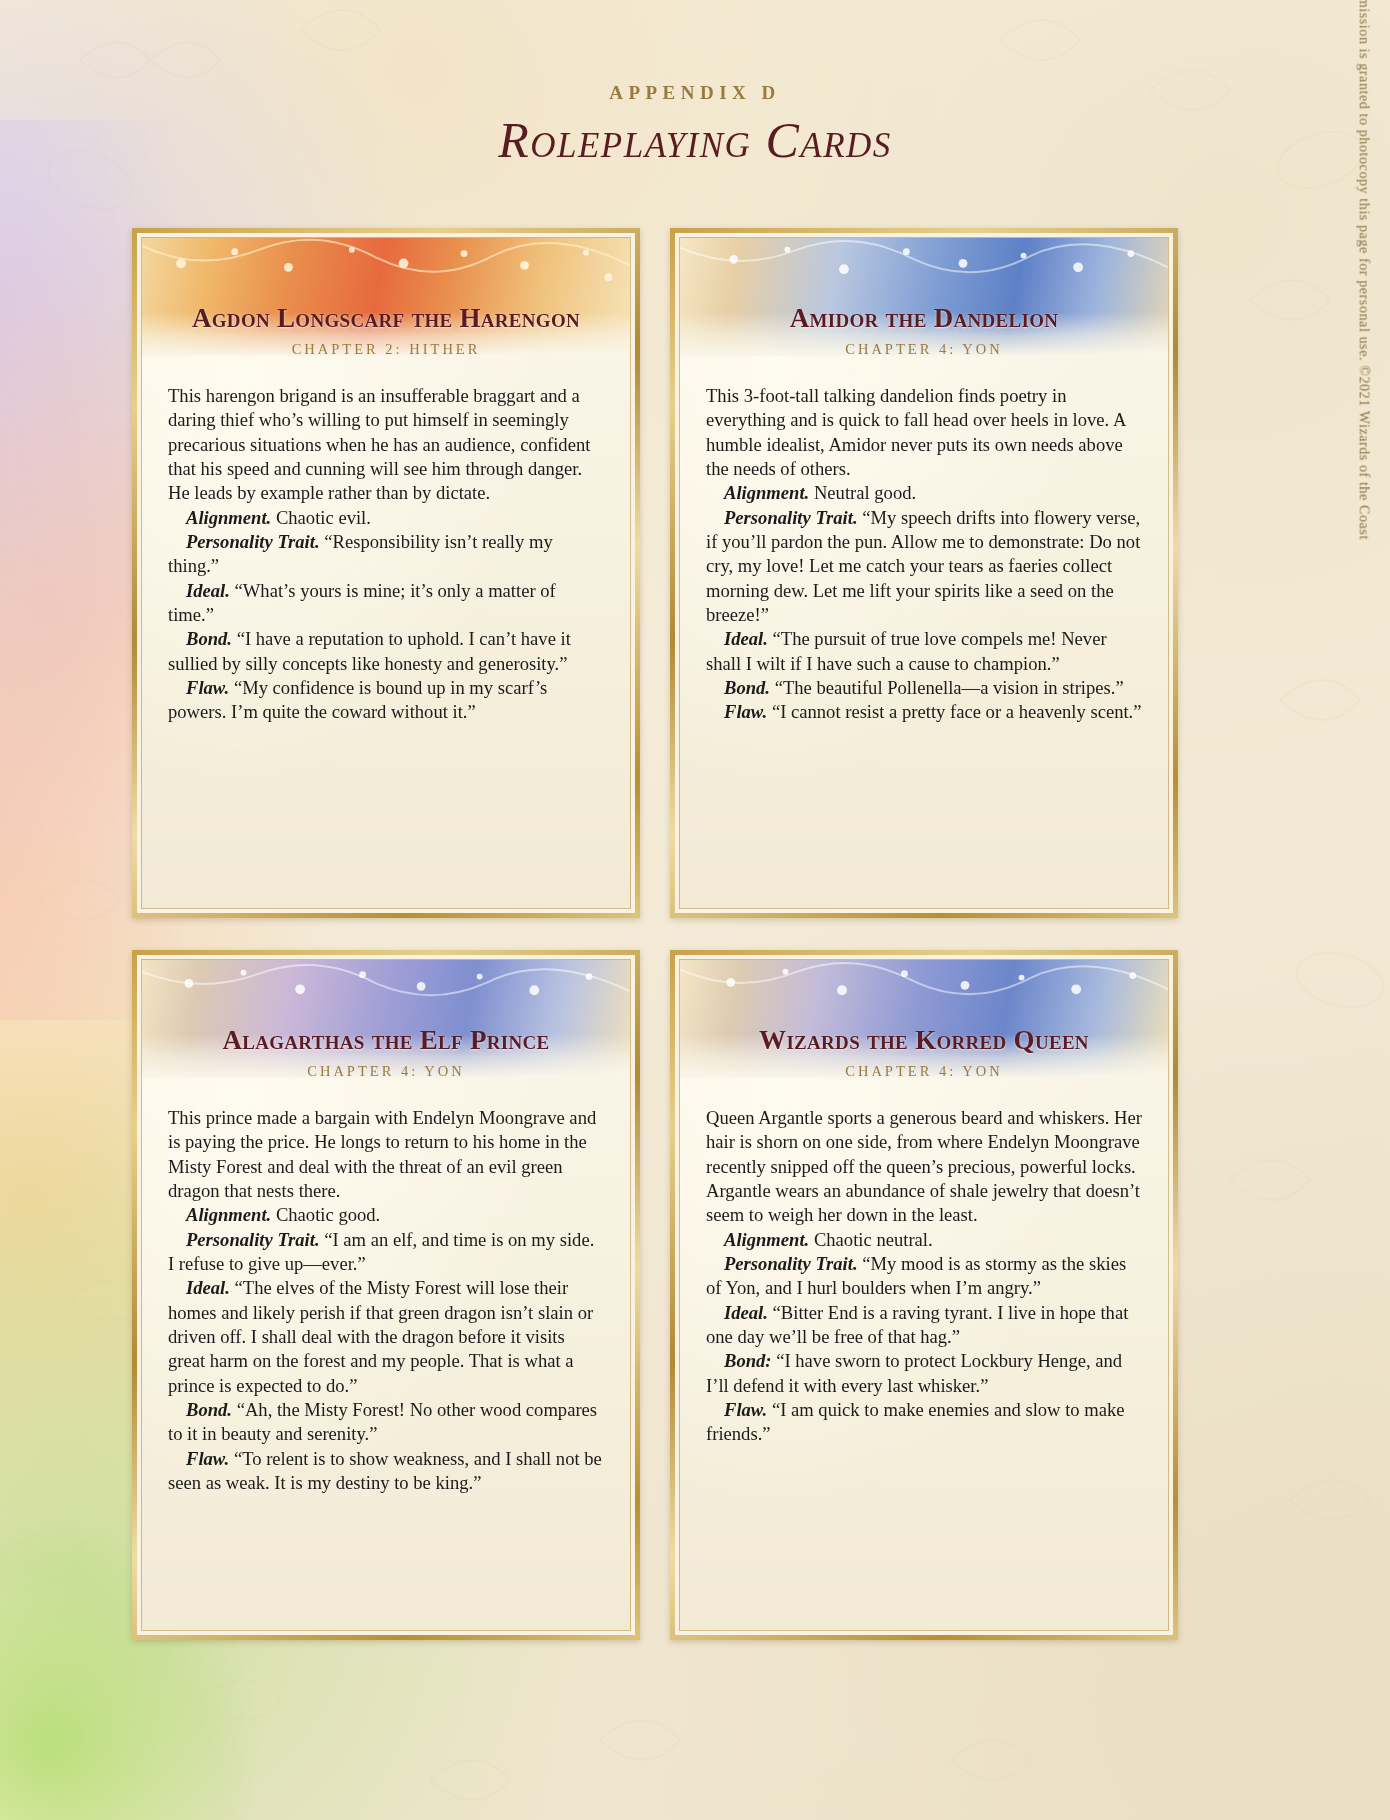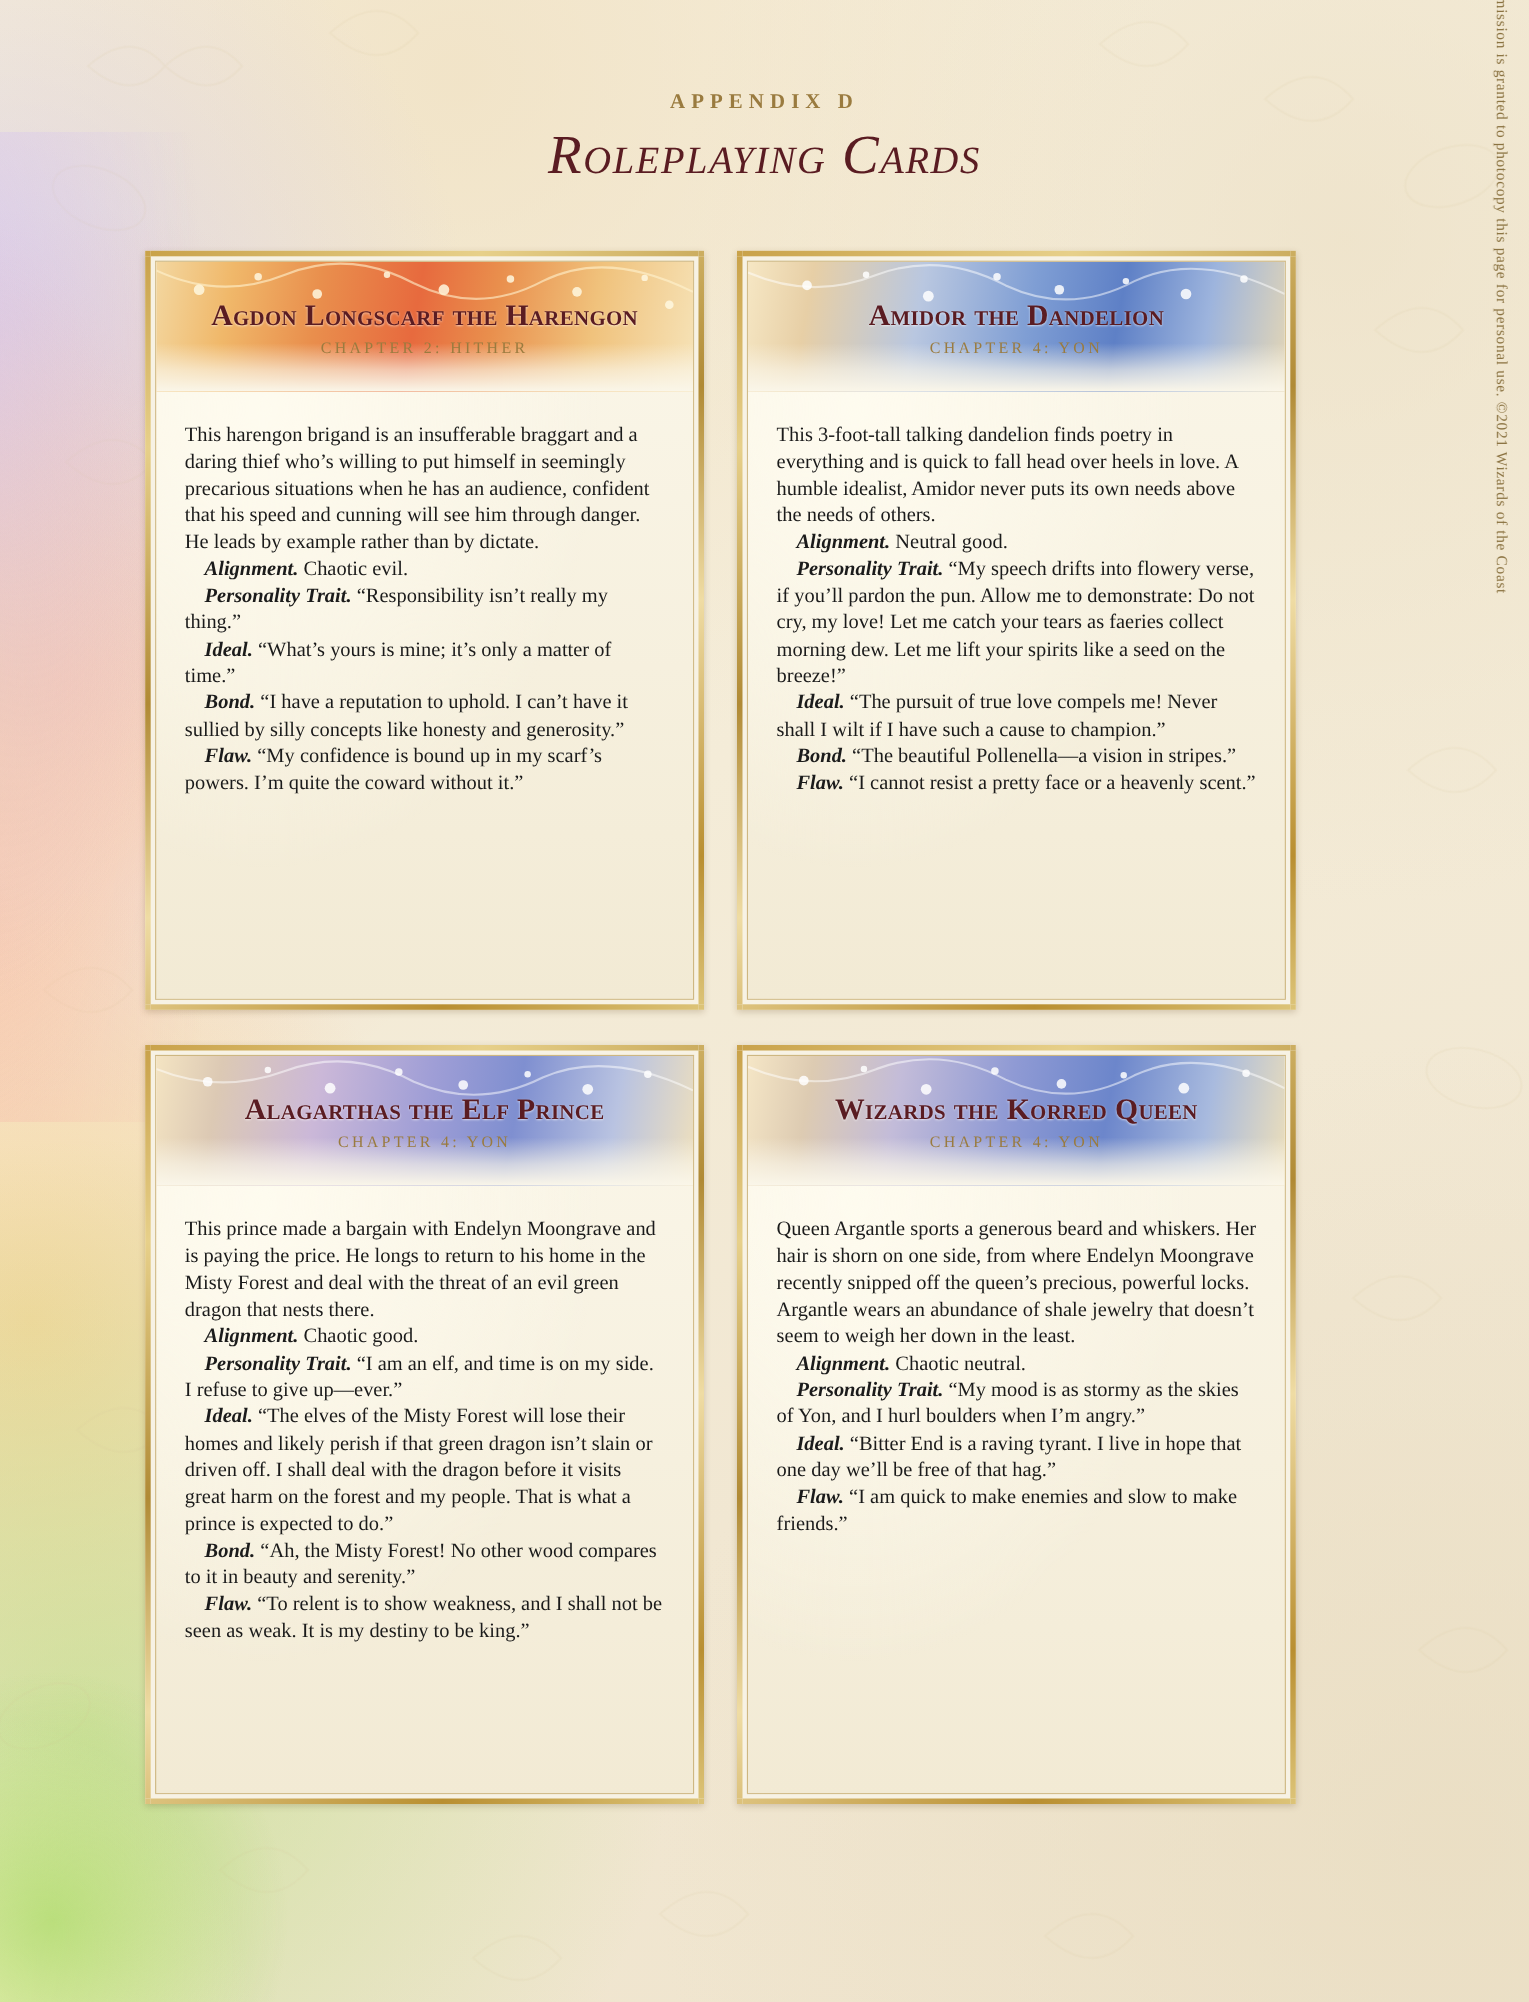--- a/index.html
+++ b/index.html
@@ -163,20 +163,21 @@
   }
   .card-title {
     font-family: "Liberation Serif", serif;
     font-size: 27px;
     font-weight: bold;
     color: #5a1c22;
     font-variant: small-caps;
     letter-spacing: 0.3px;
     line-height: 1.1;
     text-shadow: 0 1px 2px rgba(255,255,255,0.65);
+    margin-top: 32px;
   }
   .card-chapter {
     margin-top: 7px;
     font-family: "Liberation Serif", serif;
     font-size: 14.5px;
     letter-spacing: 3px;
     color: #9a7b3f;
     text-transform: uppercase;
   }
   .card-body {
@@ -384,20 +385,21 @@
         <div class="card-title-wrap">
           <div class="card-title">Wizards the Korred Queen</div>
           <div class="card-chapter">CHAPTER 4: YON</div>
         </div>
       </div>
       <div class="card-body">
         <p class="intro">Queen Argantle sports a generous beard and whiskers. Her hair is shorn on one side, from where Endelyn Moongrave recently snipped off the queen’s precious, powerful locks. Argantle wears an abundance of shale jewelry that doesn’t seem to weigh her down in the least.</p>
         <p class="trait"><span class="lbl">Alignment.</span> <span>Chaotic neutral.</span></p>
         <p class="trait"><span class="lbl">Personality Trait.</span> <span>“My mood is as stormy as the skies of Yon, and I hurl boulders when I’m angry.”</span></p>
         <p class="trait"><span class="lbl">Ideal.</span> <span>“Bitter End is a raving tyrant. I live in hope that one day we’ll be free of that hag.”</span></p>
+        <p class="trait"><span class="lbl">Bond:</span> <span>“I have sworn to protect Lockbury Henge, and I’ll defend it with every last whisker.”</span></p>
         <p class="trait"><span class="lbl">Flaw.</span> <span>“I am quick to make enemies and slow to make friends.”</span></p>
       </div>
     </div>
   </div>
 
 </div>
 
 <div class="side-note">Permission is granted to photocopy this page for personal use. ©2021 Wizards of the Coast</div>
 
 </body></html>

